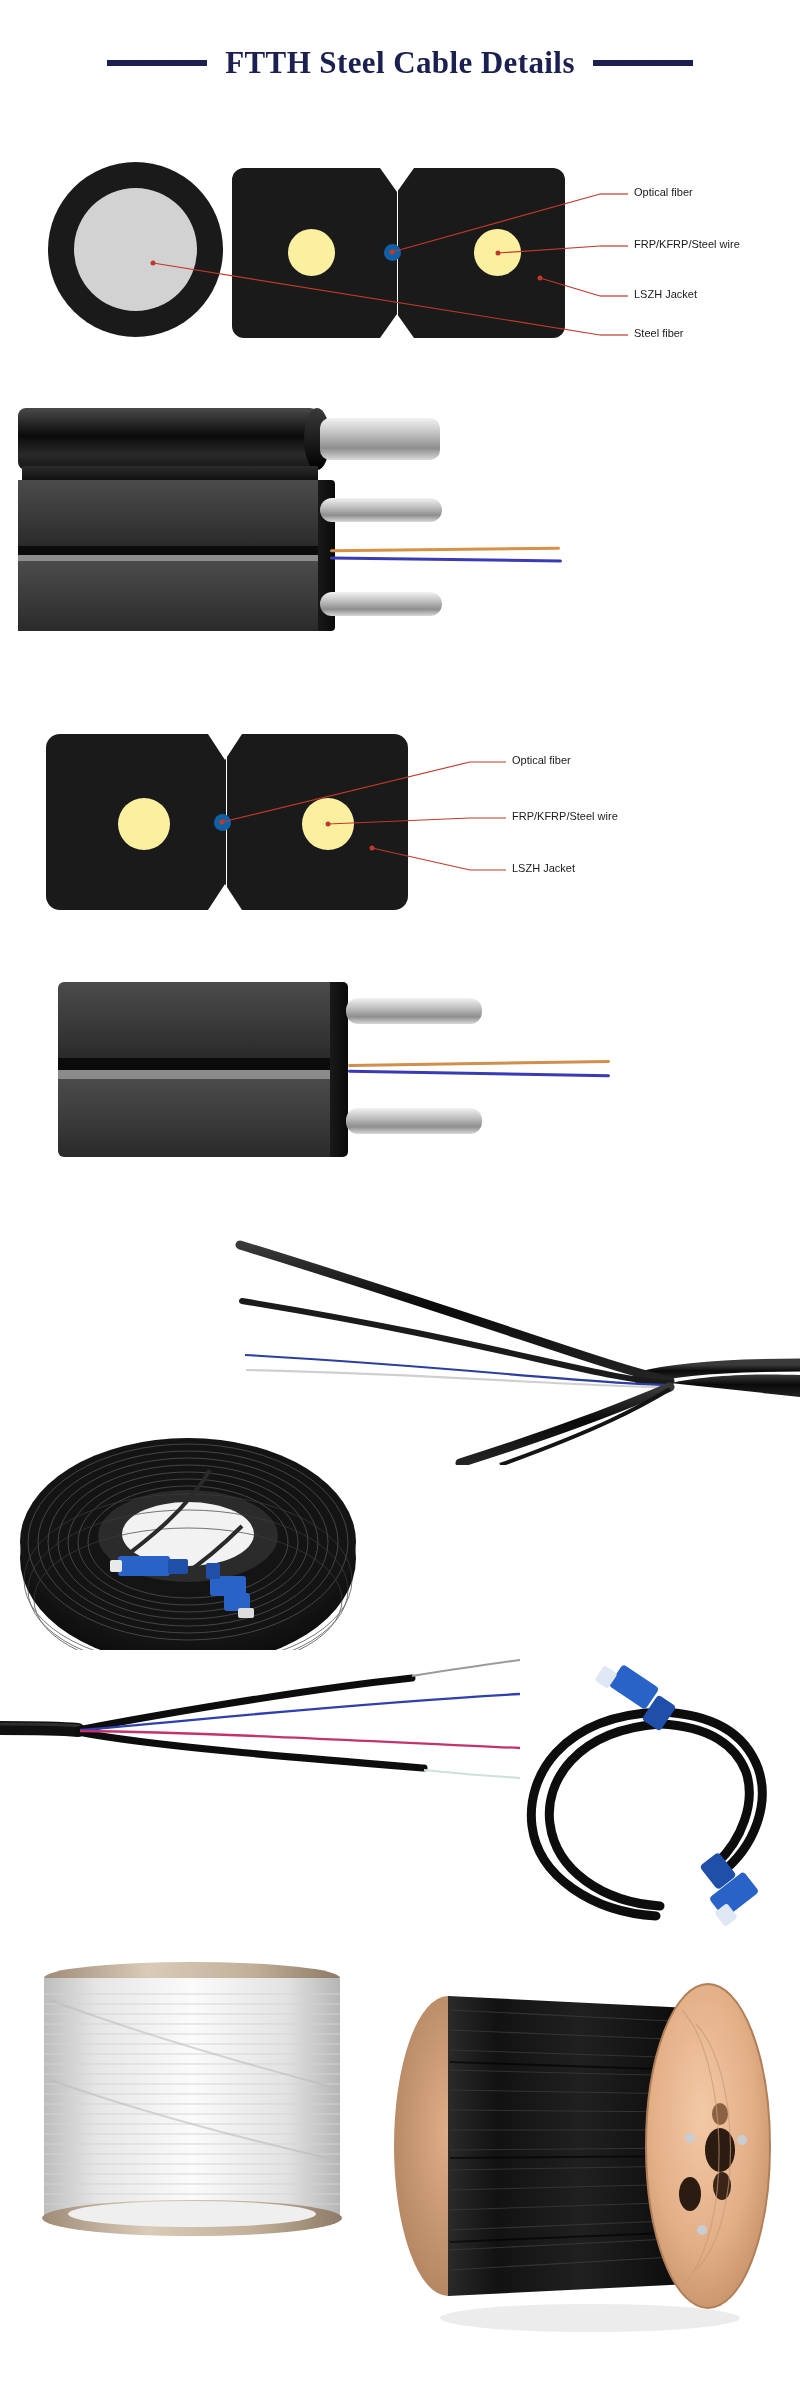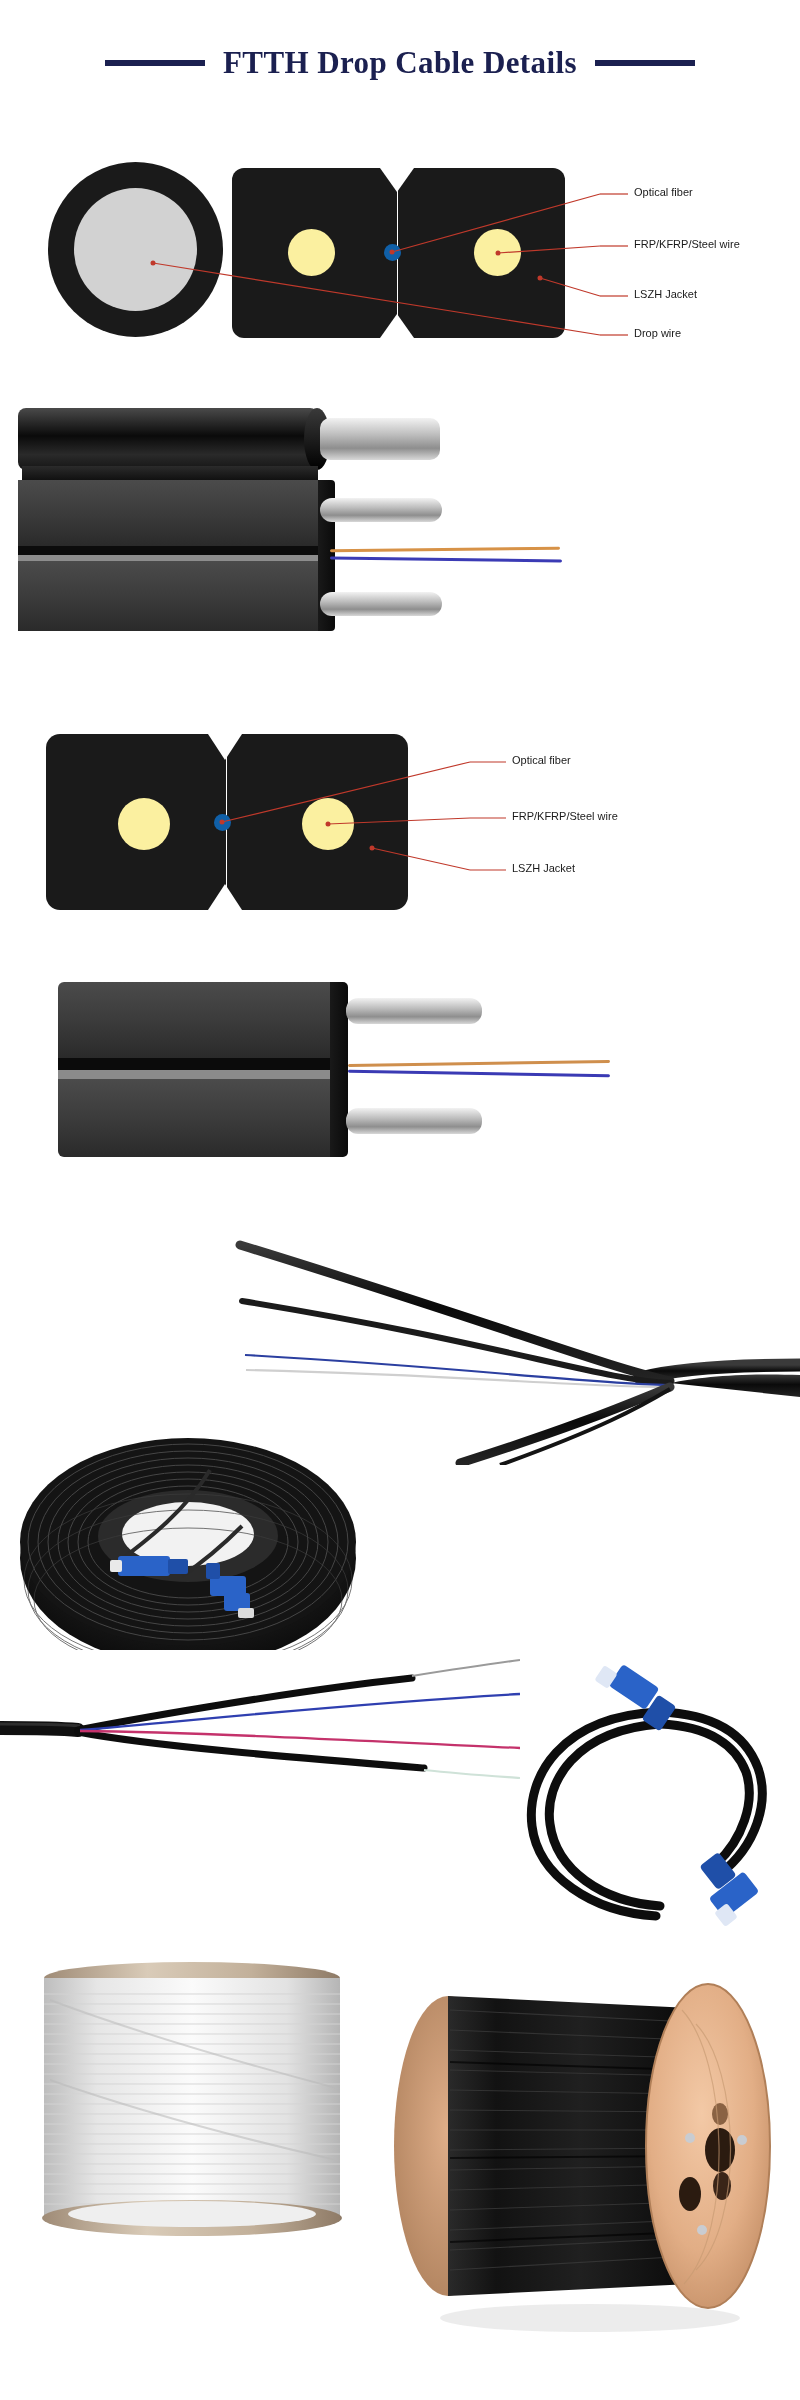--- a/index.html
+++ b/index.html
@@ -220,21 +220,21 @@
 
   
 </style>
 </head>
 <body>
 
 <div class="page">
 
   <div class="title-bar">
     <div class="title-rule"></div>
-    <div class="title-text">FTTH Drop Cable Details</div>
+    <div class="title-text">FTTH Steel Cable Details</div>
     <div class="title-rule"></div>
   </div>
 
   <div class="fig xs1">
 
     <div class="steelwire-round">
       <div class="core"></div>
     </div>
 
     <div class="flat-body flat-left"></div>
@@ -261,21 +261,21 @@
       <line x1="600" y1="146" x2="628" y2="146" stroke="#c0392b" stroke-width="1.2"></line>
 
       <circle cx="153" cy="113" r="2.5" fill="#c0392b"></circle>
       <line x1="153" y1="113" x2="600" y2="185" stroke="#c0392b" stroke-width="1.2"></line>
       <line x1="600" y1="185" x2="628" y2="185" stroke="#c0392b" stroke-width="1.2"></line>
     </svg>
 
     <div class="label" style="left:634px; top:36px;">Optical fiber</div>
     <div class="label" style="left:634px; top:88px;">FRP/KFRP/Steel wire</div>
     <div class="label" style="left:634px; top:138px;">LSZH Jacket</div>
-    <div class="label" style="left:634px; top:177px;">Drop wire</div>
+    <div class="label" style="left:634px; top:177px;">Steel fiber</div>
   </div>
 
   <div class="fig cab1">
     <div class="messenger"></div>
     <div class="messenger-cap"></div>
     <div class="neck"></div>
     <div class="slab slab-a"></div>
     <div class="seam"></div>
     <div class="hilite"></div>
     <div class="slab slab-b"></div>

